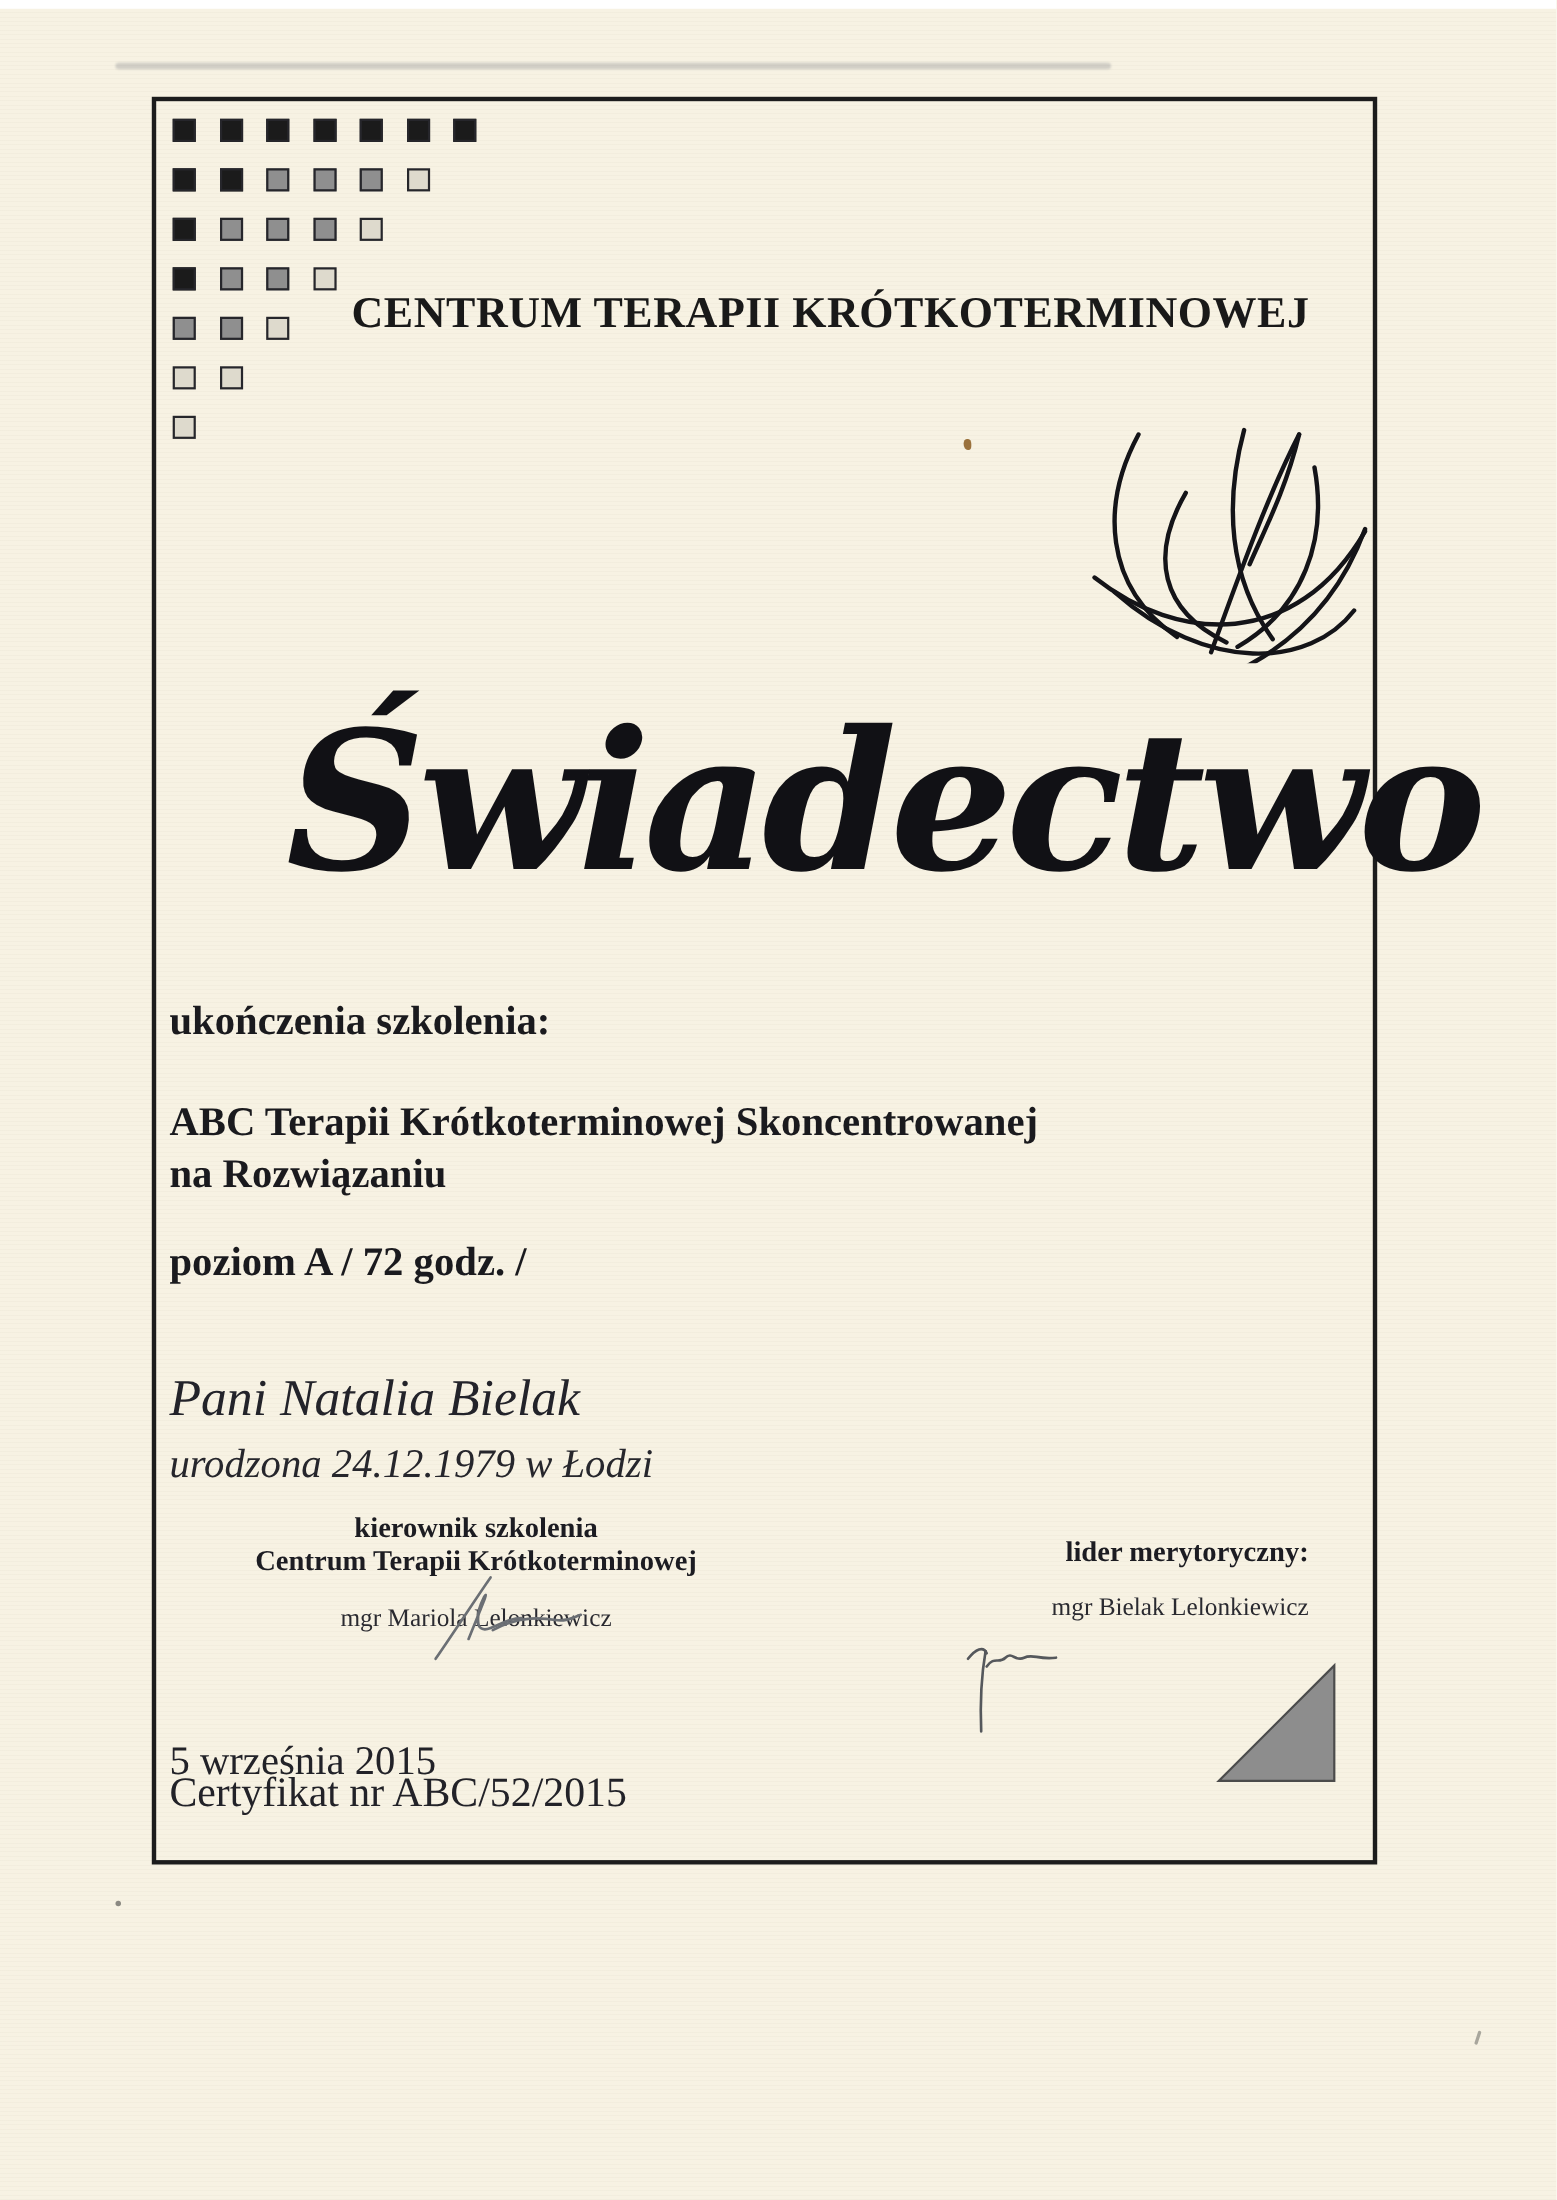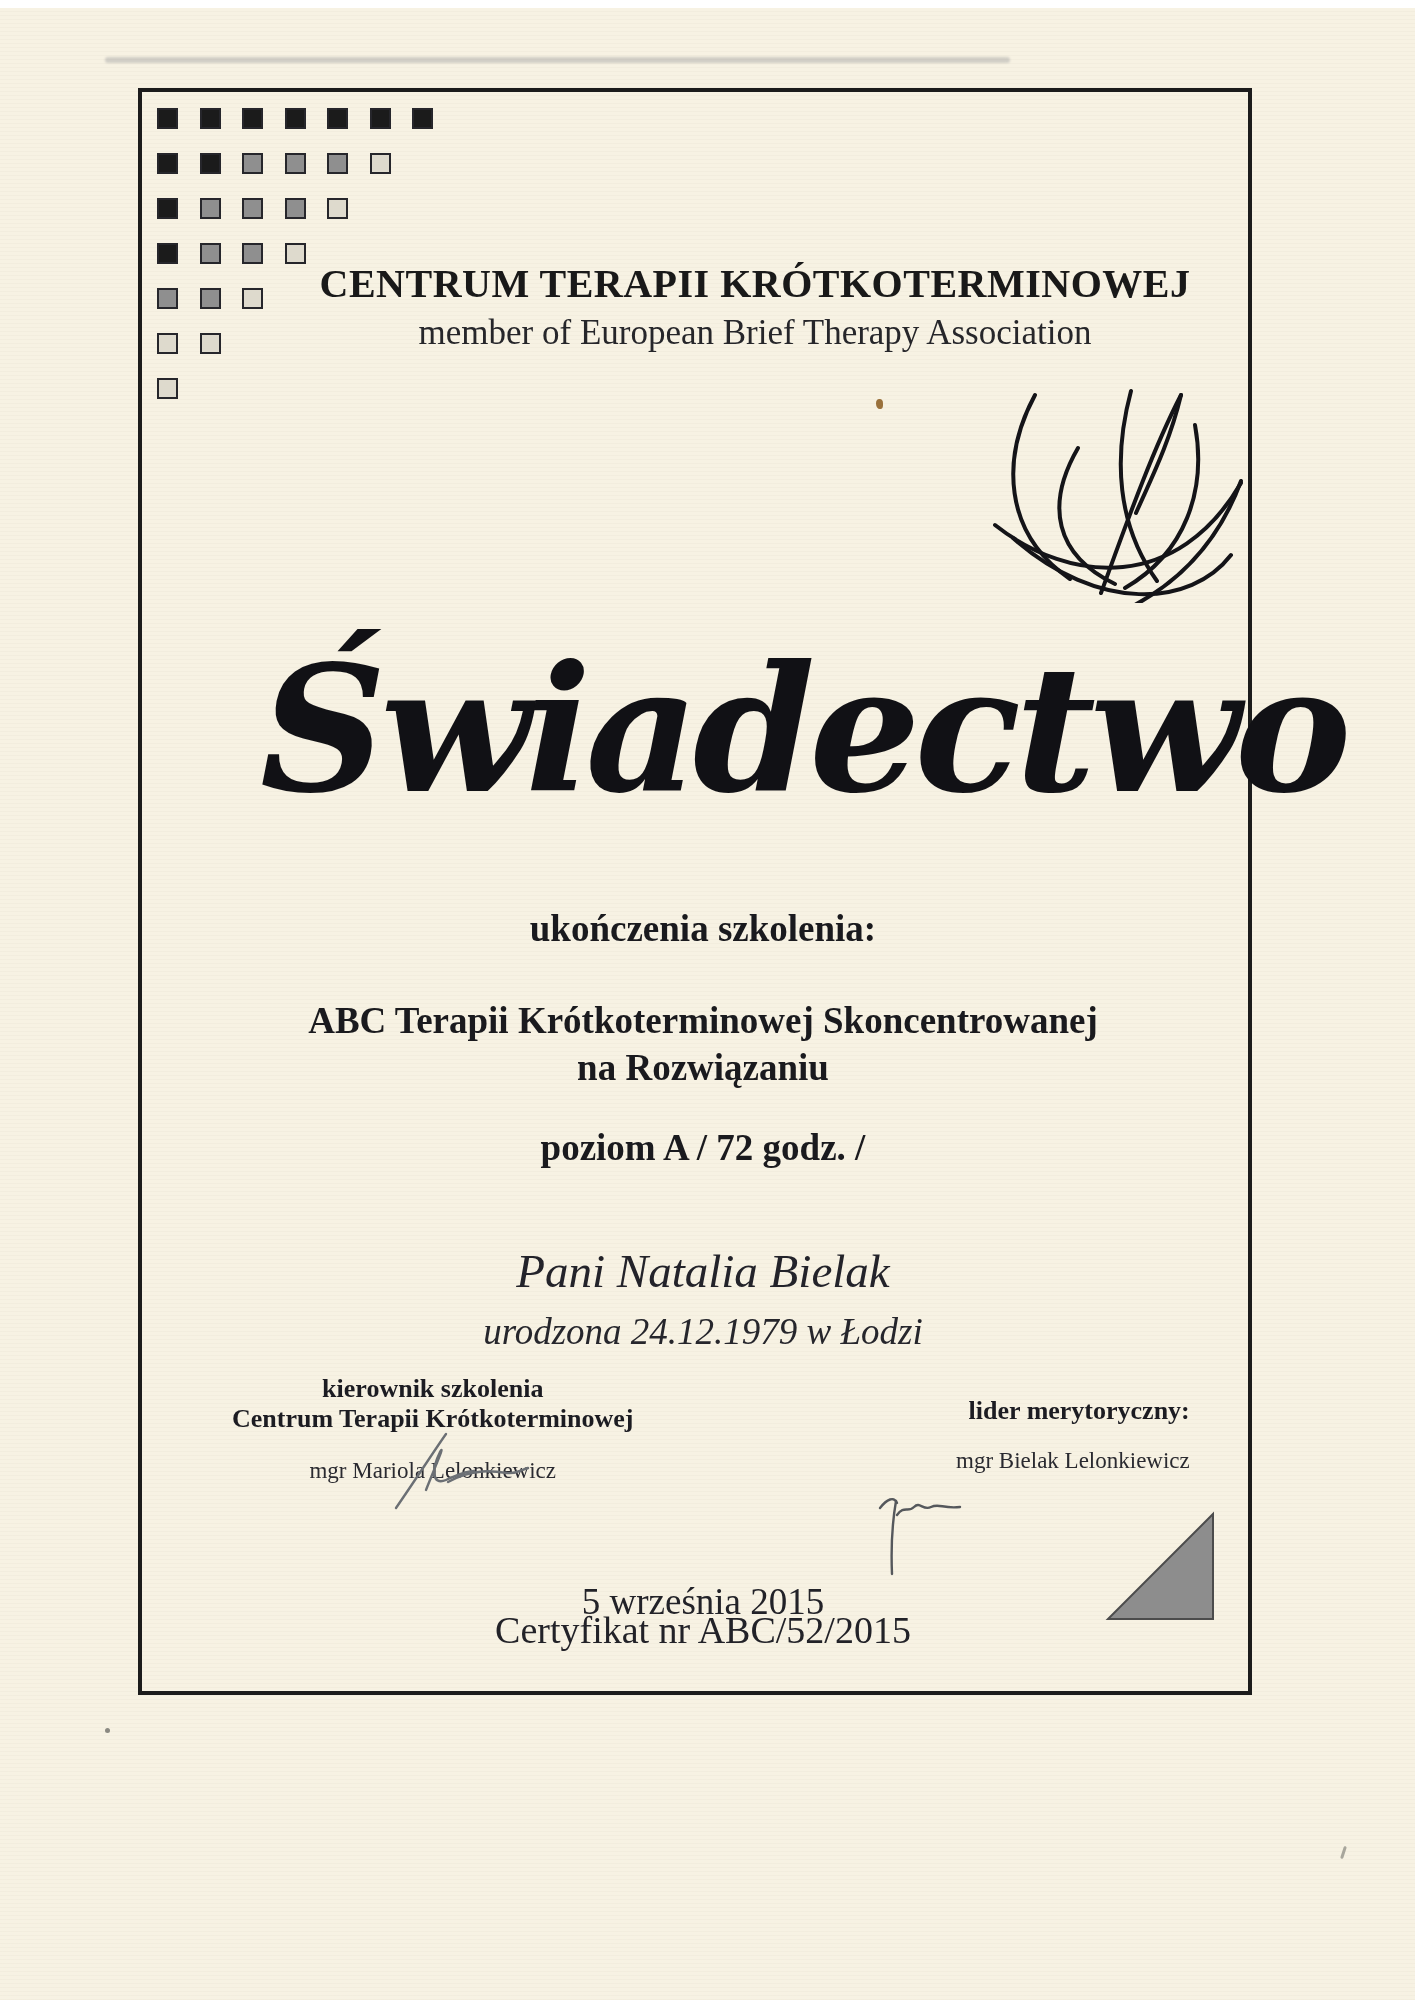--- a/index.html
+++ b/index.html
@@ -34,21 +34,21 @@
   
   .swirl{position:absolute;left:973px;top:383px;}
   
   .big-title{
     position:absolute;left:138px;top:642px;width:1114px;
     text-align:center;padding-left:122px;box-sizing:border-box;
     font-family:"DejaVu Serif", serif;font-style:italic;font-weight:600;
     font-size:175px;line-height:1;letter-spacing:-6px;color:#111115;
   }
   
-  .bodycol{position:absolute;left:138px;width:1114px;text-align:center;padding-left:16px;box-sizing:border-box;}
+  .bodycol{position:absolute;left:138px;width:1114px;padding-left:16px;box-sizing:border-box;}
   .t-bold{font-weight:bold;font-size:37px;line-height:1.28;color:#1a1a1e;}
   .t-level{font-weight:bold;font-size:37px;color:#1a1a1e;}
   .t-name{font-style:italic;font-size:47px;color:#23232a;}
   .t-birth{font-style:italic;font-size:37px;color:#26262c;}
   .t-date{font-size:37px;color:#222228;}
   .t-cert{font-size:38px;color:#222228;}
   
   .sig-left{position:absolute;left:232px;top:1374px;text-align:center;}
   .sig-left .role{font-weight:bold;font-size:26px;line-height:1.16;color:#1c1c22;}
   .sig-name{font-size:23px;color:#2a2a30;}
@@ -122,21 +122,20 @@
       <div class="sq empty"></div>
       <div class="sq empty"></div>
       <div class="sq empty"></div>
       <div class="sq empty"></div>
       <div class="sq empty"></div>
       <div class="sq empty"></div>
     </div>
 
   <div class="header">
     <div class="org-name">CENTRUM TERAPII KRÓTKOTERMINOWEJ</div>
-    <div class="org-sub">member of European Brief Therapy Association</div>
   </div>
 
   <div class="swirl">
     <svg width="272" height="220" viewBox="0 0 272 220" fill="none" xmlns="http://www.w3.org/2000/svg">
       <g stroke="#141418" stroke-width="4" stroke-linecap="round" fill="none">
         <path d="M 62 12 C 28 75, 30 150, 97 196"></path>
         <path d="M 105 65 C 72 122, 82 172, 142 201"></path>
         <path d="M 158 8 C 140 75, 144 142, 184 198"></path>
         <path d="M 208 12 C 178 70, 150 150, 128 210"></path>
         <path d="M 208 12 C 196 62, 176 100, 163 130"></path>

